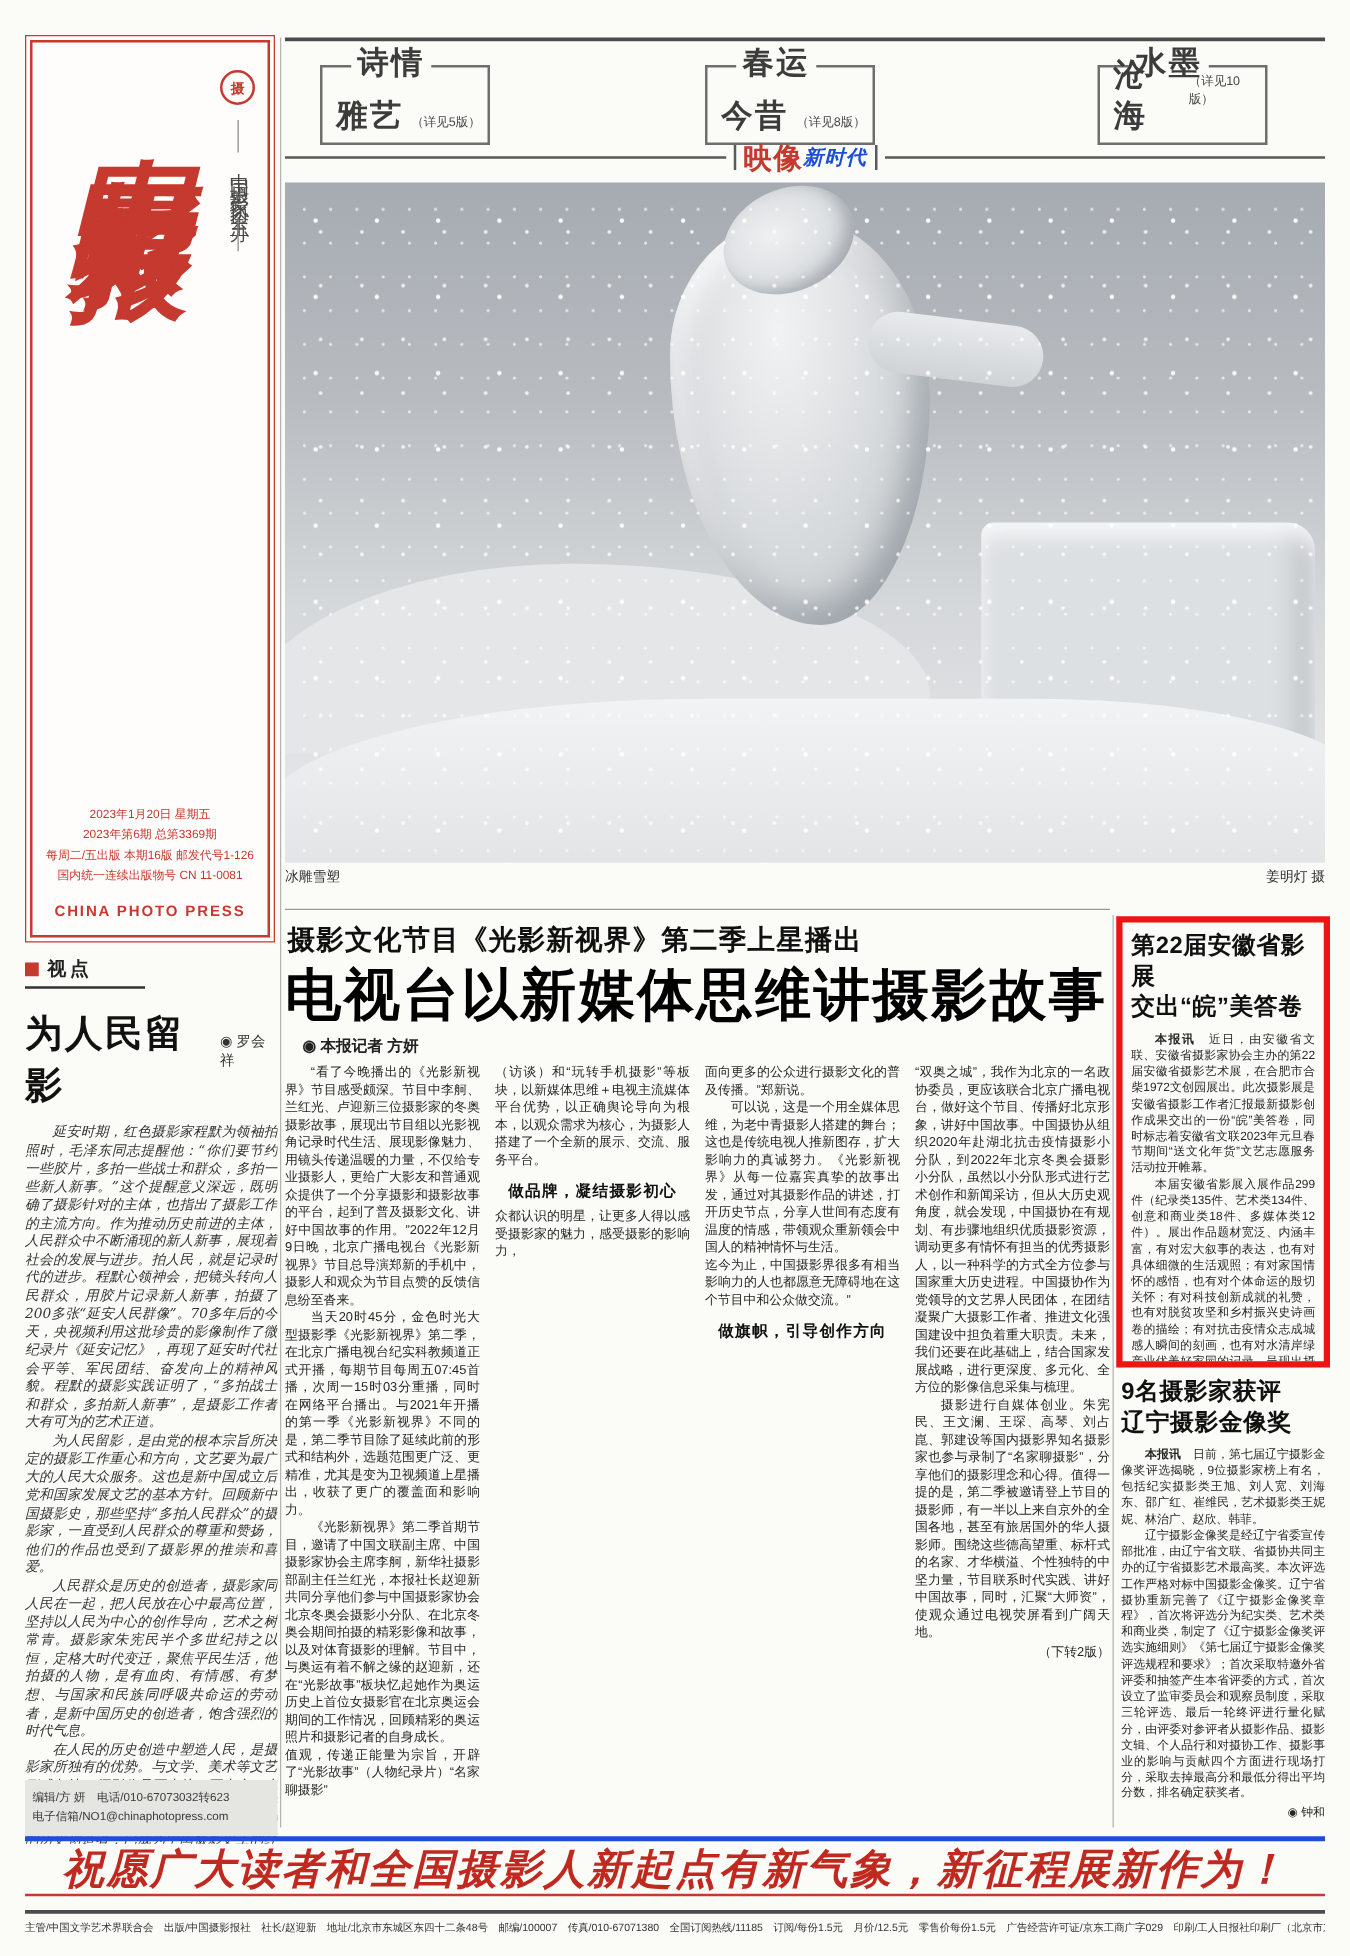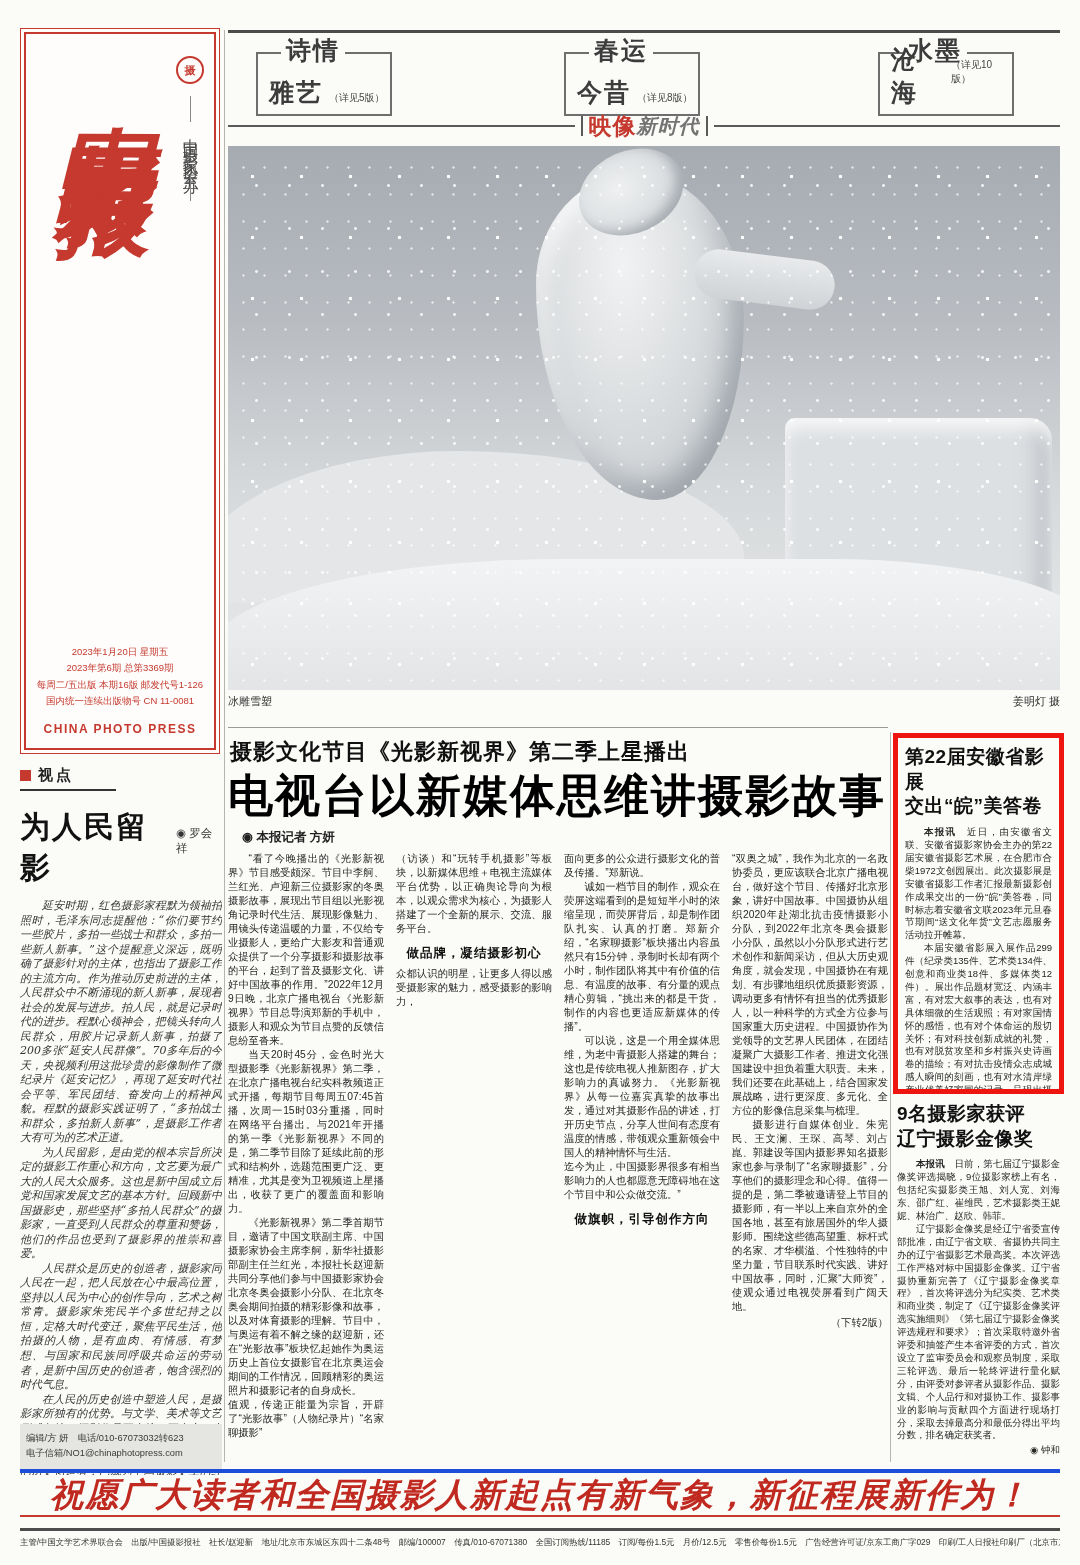--- a/index.html
+++ b/index.html
@@ -34,21 +34,21 @@
   
   #top-rule{left:228px;top:30px;width:832px;height:3px;background:#4c4c4c;}
   .teaser{position:absolute;top:52px;width:132px;height:60px;border:2px solid #6e6e6e;background:#fbfbf8;}
   .t-line1{position:absolute;top:-17px;left:7px;background:#fbfbf8;padding:0 5px;font-size:25px;font-weight:bold;color:#3c3c3c;letter-spacing:2px;line-height:1.1;margin-left:16px;}
   .t-body{position:absolute;left:11px;bottom:5px;font-size:25px;font-weight:bold;color:#3c3c3c;letter-spacing:2px;display:flex;align-items:baseline;}
   .t-note{font-size:10px;font-weight:normal;letter-spacing:0;margin-left:6px;color:#444;}
   #banner-row{left:228px;top:113px;width:832px;height:26px;display:flex;align-items:center;}
   .banner-line{flex:1;height:2px;background:#5a5a5a;}
   .banner-bar{width:2px;height:20px;background:#5a5a5a;margin:0 6px;}
   #banner-part1{font-size:23px;font-weight:bold;color:#c5392f;letter-spacing:1px;}
-  #banner-part2{font-size:20px;font-weight:900;font-style:italic;color:#737373;letter-spacing:1px;margin-left:0;}
+  #banner-part2{font-size:16px;font-weight:900;font-style:italic;color:#1d4ed8;letter-spacing:1px;margin-left:0;}
 
   
   #photo{left:228px;top:146px;width:832px;height:544px;overflow:hidden;background:linear-gradient(180deg,#a6abb1 0%,#b8bcc1 32%,#d5d8da 62%,#e9eaeb 100%);}
   .ph{position:absolute;}
   #sculpture-main{left:37%;top:5%;width:25%;height:60%;background:radial-gradient(ellipse at 42% 28%,#f1f2f3 0%,#d9dcde 48%,#bfc4c8 100%);
     border-radius:48% 52% 42% 58% / 34% 44% 56% 66%;box-shadow:inset -10px -14px 26px rgba(110,118,128,.5),inset 8px 10px 20px rgba(255,255,255,.85);}
   #sculpture-curl{left:42%;top:1%;width:13%;height:15%;background:radial-gradient(ellipse at 40% 40%,#eef0f1,#ccd0d3);border-radius:50%;transform:rotate(-24deg);
     box-shadow:inset -6px -6px 12px rgba(110,118,128,.45);}
   #sculpture-arm{left:56%;top:20%;width:17%;height:9%;background:linear-gradient(180deg,#e8eaec,#cfd3d6);border-radius:40px;transform:rotate(7deg);}
   #snow-ridge-left{left:-4%;bottom:16%;width:66%;height:28%;background:#e4e6e8;border-radius:55% 60% 0 0 / 95% 80% 0 0;}
@@ -200,21 +200,20 @@
     <p class="no-indent">值观，传递正能量为宗旨，开辟了“光影故事”（人物纪录片）“名家聊摄影”</p>
   </div>
   <div class="col">
     <p class="no-indent">（访谈）和“玩转手机摄影”等板块，以新媒体思维＋电视主流媒体平台优势，以正确舆论导向为根本，以观众需求为核心，为摄影人搭建了一个全新的展示、交流、服务平台。</p>
     <h4>做品牌，凝结摄影初心</h4>
     <p class="no-indent">众都认识的明星，让更多人得以感受摄影家的魅力，感受摄影的影响力，</p>
   </div>
   <div class="col">
     <p class="no-indent">面向更多的公众进行摄影文化的普及传播。”郑新说。</p>
     <div>
-        <p>诚如一档节目的制作，观众在荧屏这端看到的是短短半小时的浓缩呈现，而荧屏背后，却是制作团队扎实、认真的打磨。郑新介绍，“名家聊摄影”板块播出内容虽然只有15分钟，录制时长却有两个小时，制作团队将其中有价值的信息、有温度的故事、有分量的观点精心剪辑，“挑出来的都是干货，制作的内容也更适应新媒体的传播”。</p>
         <p>可以说，这是一个用全媒体思维，为老中青摄影人搭建的舞台；这也是传统电视人推新图存，扩大影响力的真诚努力。《光影新视界》从每一位嘉宾真挚的故事出发，通过对其摄影作品的讲述，打开历史节点，分享人世间有态度有温度的情感，带领观众重新领会中国人的精神情怀与生活。</p>
       </div>
     <p class="no-indent">迄今为止，中国摄影界很多有相当影响力的人也都愿意无障碍地在这个节目中和公众做交流。”</p>
     <h4>做旗帜，引导创作方向</h4>
   </div>
   <div class="col">
     <p class="no-indent">“双奥之城”，我作为北京的一名政协委员，更应该联合北京广播电视台，做好这个节目、传播好北京形象，讲好中国故事。中国摄协从组织2020年赴湖北抗击疫情摄影小分队，到2022年北京冬奥会摄影小分队，虽然以小分队形式进行艺术创作和新闻采访，但从大历史观角度，就会发现，中国摄协在有规划、有步骤地组织优质摄影资源，调动更多有情怀有担当的优秀摄影人，以一种科学的方式全方位参与国家重大历史进程。中国摄协作为党领导的文艺界人民团体，在团结凝聚广大摄影工作者、推进文化强国建设中担负着重大职责。未来，我们还要在此基础上，结合国家发展战略，进行更深度、多元化、全方位的影像信息采集与梳理。</p>
     <div>
         <p>摄影进行自媒体创业。朱宪民、王文澜、王琛、高琴、刘占崑、郭建设等国内摄影界知名摄影家也参与录制了“名家聊摄影”，分享他们的摄影理念和心得。值得一提的是，第二季被邀请登上节目的摄影师，有一半以上来自京外的全国各地，甚至有旅居国外的华人摄影师。围绕这些德高望重、标杆式的名家、才华横溢、个性独特的中坚力量，节目联系时代实践、讲好中国故事，同时，汇聚“大师资”，使观众通过电视荧屏看到广阔天地。</p>
       </div>

